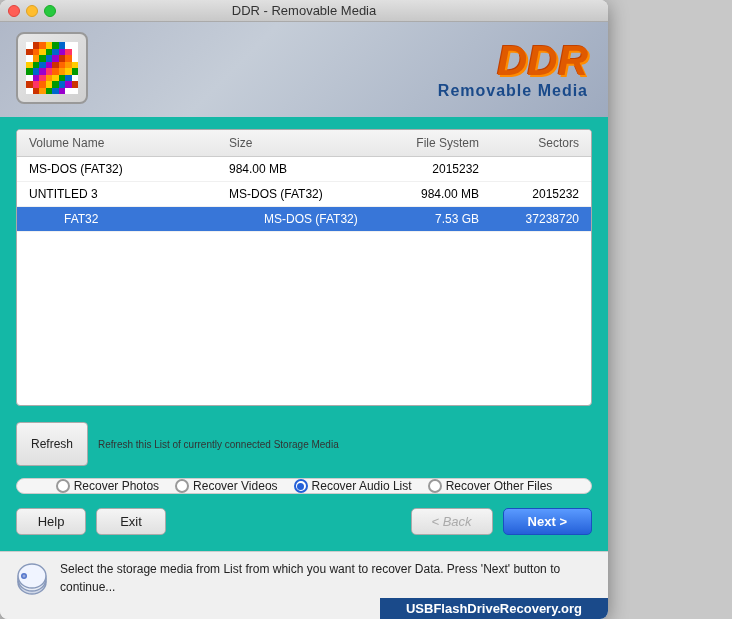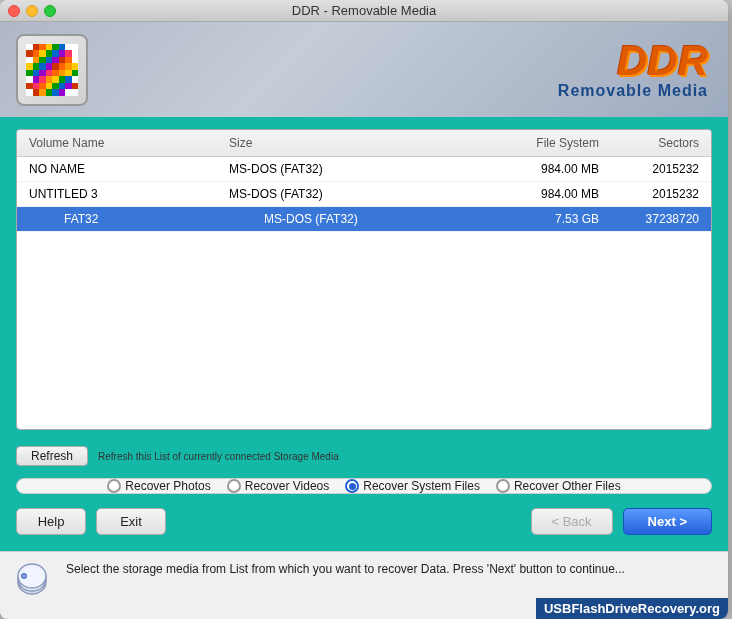--- a/index.html
+++ b/index.html
@@ -5,21 +5,21 @@
     * { box-sizing: border-box; margin: 0; padding: 0; }
     body {
       font-family: -apple-system, 'Helvetica Neue', Arial, sans-serif;
       font-size: 13px;
       background: #c8c8c8;
       width: 732px;
       height: 619px;
       overflow: hidden;
     }
     .window {
-      width: 728px;
+      width: 608px;
       height: 619px;
       background: #ececec;
       border-radius: 8px;
       overflow: hidden;
       box-shadow: 0 4px 20px rgba(0,0,0,0.4);
       display: flex;
       flex-direction: column;
     }
     
     .titlebar {
@@ -51,21 +51,21 @@
       transform: translateX(-50%);
       font-size: 13px;
       font-weight: 500;
       color: #333;
     }
     
     .header {
       height: 95px;
       background: linear-gradient(135deg, #b0b8c8 0%, #c5cdd8 40%, #9eaabf 100%);
       display: flex;
-      align-items: center;
+      align-items: flex-start;
       padding: 10px 16px;
       position: relative;
     }
     .logo-box {
       width: 72px;
       height: 72px;
       background: linear-gradient(135deg, #e8e8e8, #d0d0d0);
       border: 2px solid #999;
       border-radius: 8px;
       display: flex;
@@ -162,21 +162,21 @@
       text-align: right;
     }
     
     .refresh-bar {
       display: flex;
       align-items: center;
       gap: 10px;
       padding: 6px 0 2px 0;
     }
     .btn-small {
-      padding: 2px 14px;
+      padding: 14px 14px;
       background: linear-gradient(to bottom, #f5f5f5, #e0e0e0);
       border: 1px solid #aaa;
       border-radius: 4px;
       font-size: 12px;
       cursor: pointer;
       color: #222;
     }
     .refresh-text {
       font-size: 10px;
       color: #333;
@@ -236,20 +236,21 @@
       border-radius: 5px;
       font-size: 13px;
       cursor: pointer;
       color: #222;
       min-width: 70px;
       text-align: center;
     }
     .btn-normal:disabled {
       color: #aaa;
       cursor: default;
+      font-style: italic;
     }
     .spacer { flex: 1; }
     .btn-primary {
       padding: 5px 24px;
       background: linear-gradient(to bottom, #5a9aff, #2460d8);
       border: 1px solid #1a50c0;
       border-radius: 5px;
       font-size: 13px;
       cursor: pointer;
       color: #fff;
@@ -257,21 +258,21 @@
       min-width: 80px;
       text-align: center;
     }
     
     .status-bar {
       background: #f0f0f0;
       border-top: 1px solid #ccc;
       padding: 8px 14px;
       display: flex;
       align-items: flex-start;
-      gap: 16px;
+      gap: 10px;
       position: relative;
       min-height: 68px;
     }
     .status-icon {
       width: 36px;
       height: 36px;
       flex-shrink: 0;
       margin-top: 2px;
     }
     .status-text {
@@ -281,21 +282,21 @@
       flex: 1;
     }
     .watermark {
       position: absolute;
       right: 0;
       bottom: 0;
       background: #1a4a8a;
       color: #fff;
       font-size: 13px;
       font-weight: 700;
-      padding: 3px 8px;
+      padding: 3px 26px;
     }
     
     .c1 { background: #cc3300; }
     .c2 { background: #ff6600; }
     .c3 { background: #ff9900; }
     .c4 { background: #ffcc00; }
     .c5 { background: #009900; }
     .c6 { background: #0066cc; }
     .c7 { background: #9900cc; }
     .c8 { background: #ffffff; }
@@ -402,21 +403,20 @@
 
     <div class="table-container">
       <div class="table-header">
         <div class="table-header-cell">Volume Name</div>
         <div class="table-header-cell">Size</div>
         <div class="table-header-cell">File System</div>
         <div class="table-header-cell">Sectors</div>
       </div>
       <div class="table-body">
         <div class="table-row">
-          <div class="table-cell">NO NAME</div>
           <div class="table-cell">MS-DOS (FAT32)</div>
           <div class="table-cell">984.00 MB</div>
           <div class="table-cell">2015232</div>
         </div>
         <div class="table-row">
           <div class="table-cell">UNTITLED 3</div>
           <div class="table-cell">MS-DOS (FAT32)</div>
           <div class="table-cell">984.00 MB</div>
           <div class="table-cell">2015232</div>
         </div>
@@ -438,21 +438,21 @@
       <label class="radio-option">
         <div class="radio-circle"></div>
         <span>Recover Photos</span>
       </label>
       <label class="radio-option">
         <div class="radio-circle"></div>
         <span>Recover Videos</span>
       </label>
       <label class="radio-option">
         <div class="radio-circle selected"></div>
-        <span>Recover System Files</span>
+        <span>Recover Audio List</span>
       </label>
       <label class="radio-option">
         <div class="radio-circle"></div>
         <span>Recover Other Files</span>
       </label>
     </div>
 
     <div class="bottom-buttons">
       <button class="btn-normal">Help</button>
       <button class="btn-normal">Exit</button>

